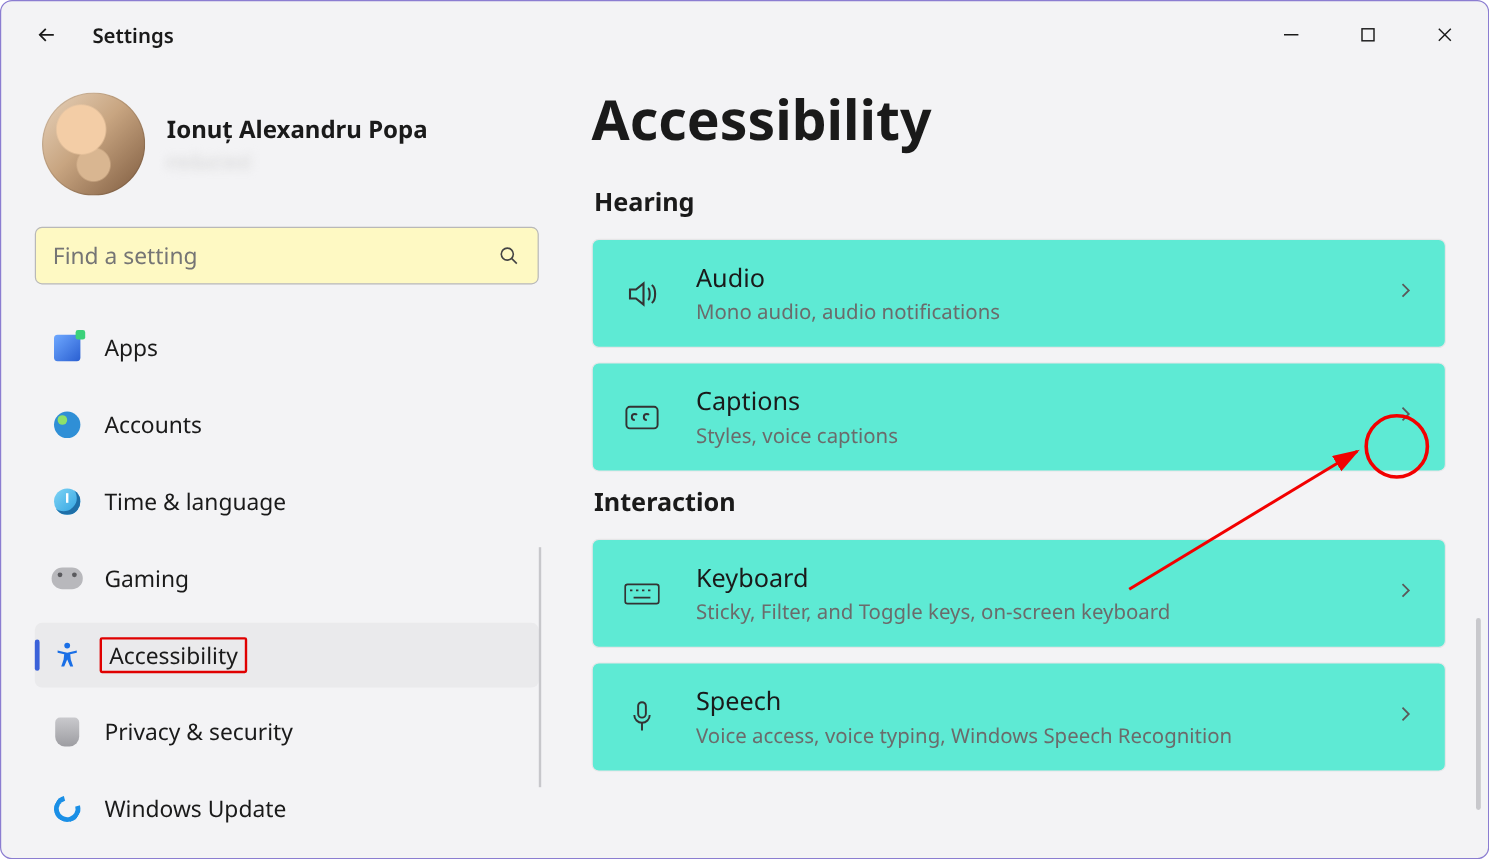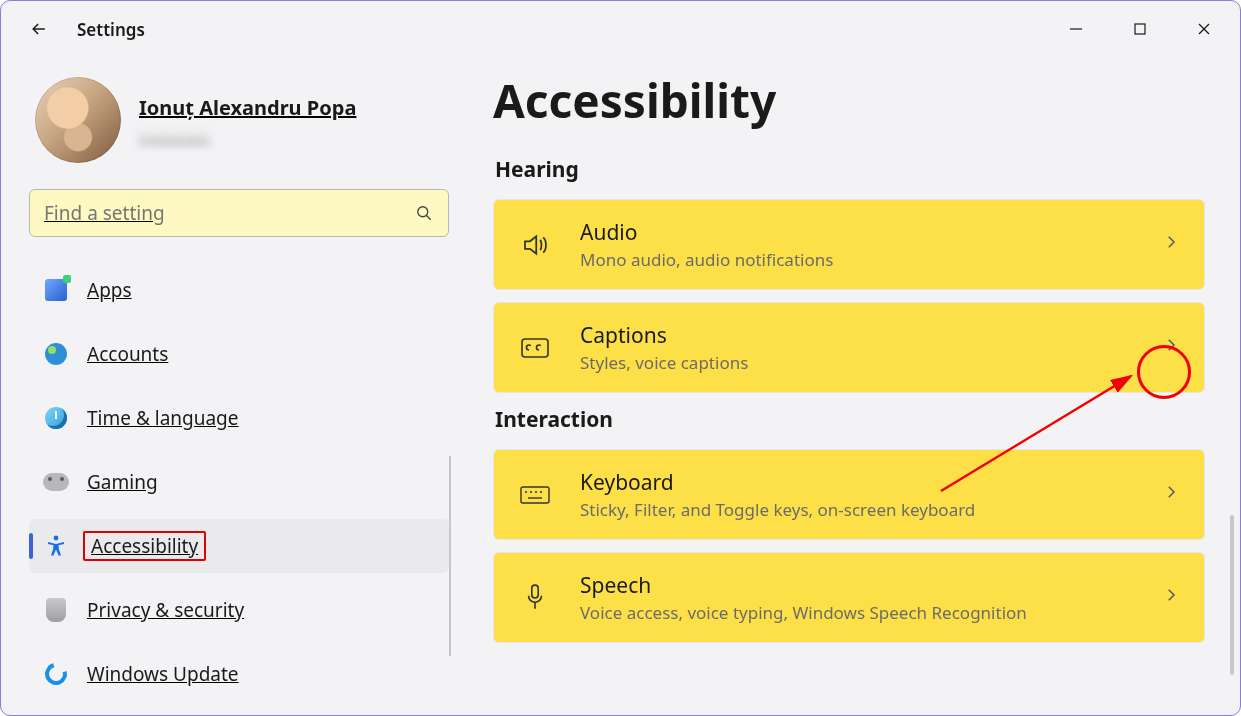--- a/index.html
+++ b/index.html
@@ -19,21 +19,21 @@
     padding: 0 4px 0 22px;
     flex-shrink: 0;
   }
   .back-btn { width: 32px; height: 32px; display:flex; align-items:center; justify-content:center; color:#1a1a1a; cursor:pointer; }
   .app-title { margin-left: 22px; font-size: 17px; font-weight: 600; color:#1a1a1a; }
   .win-controls { margin-left: auto; display:flex; }
   .win-btn { width: 64px; height: 48px; display:flex; align-items:center; justify-content:center; color:#1a1a1a; cursor:pointer; font-size:16px;}
   
   .body { flex:1; display:flex; overflow:hidden; }
   
-  .sidebar { width: 462px; padding: 20px 10px 0 28px; display:flex; flex-direction:column;text-decoration:underline; }
+  .sidebar { width: 462px; padding: 20px 10px 0 28px; display:flex; flex-direction:column; }
   .profile { display:flex; align-items:center; gap:18px; margin-bottom:26px; padding-left:6px;}
   .avatar {
     width:86px; height:86px; border-radius:50%; flex-shrink:0;
     background:
       radial-gradient(circle at 38% 36%, #f3cda6 0 26%, transparent 28%),
       radial-gradient(circle at 50% 70%, #d9b691 0 18%, transparent 20%),
       linear-gradient(135deg,#e8d3bc 0%, #c8a581 45%, #7d5a3e 100%);
     box-shadow: 0 0 0 1px rgba(0,0,0,.1) inset;
   }
   .profile-text .name { font-size:20px; font-weight:700; color:#1a1a1a; }
@@ -64,21 +64,21 @@
     content:""; position:absolute; left:0; top:14px; bottom:14px; width:4px;
     background:#3b62d9; border-radius:4px;
   }
   .nav-icon { width:26px; height:26px; display:flex; align-items:center; justify-content:center; flex-shrink:0;}
   .highlight-box { border:2px solid #e00000; padding:0 6px; border-radius:2px; margin-left:-4px;}
   
   .main { flex:1; padding: 10px 20px 0 30px; overflow:hidden; position:relative;}
   .page-title { font-size:46px; font-weight:700; color:#1a1a1a; margin-bottom:24px; margin-top:2px;}
   .section-label { font-size:21px; font-weight:700; color:#1a1a1a; margin:8px 0 16px 2px;}
   .card {
-    background:#fde047; border:1px solid #e6e6e8; border-radius:6px;
+    background:#5eead4; border:1px solid #e6e6e8; border-radius:6px;
     display:flex; align-items:center; padding:18px 24px;
     gap:28px; margin-bottom:12px; cursor:pointer;
     width: 712px;
   }
   .card-icon { width:34px; height:34px; display:flex; align-items:center; justify-content:center; color:#333; flex-shrink:0;}
   .card-text { flex:1; }
   .card-title { font-size:21px; font-weight:400; color:#1a1a1a;}
   .card-sub { font-size:17px; color:#6b6b6b; margin-top:2px;}
   .chevron { color:#5a5a5a; flex-shrink:0;}
   .scrollbar {

